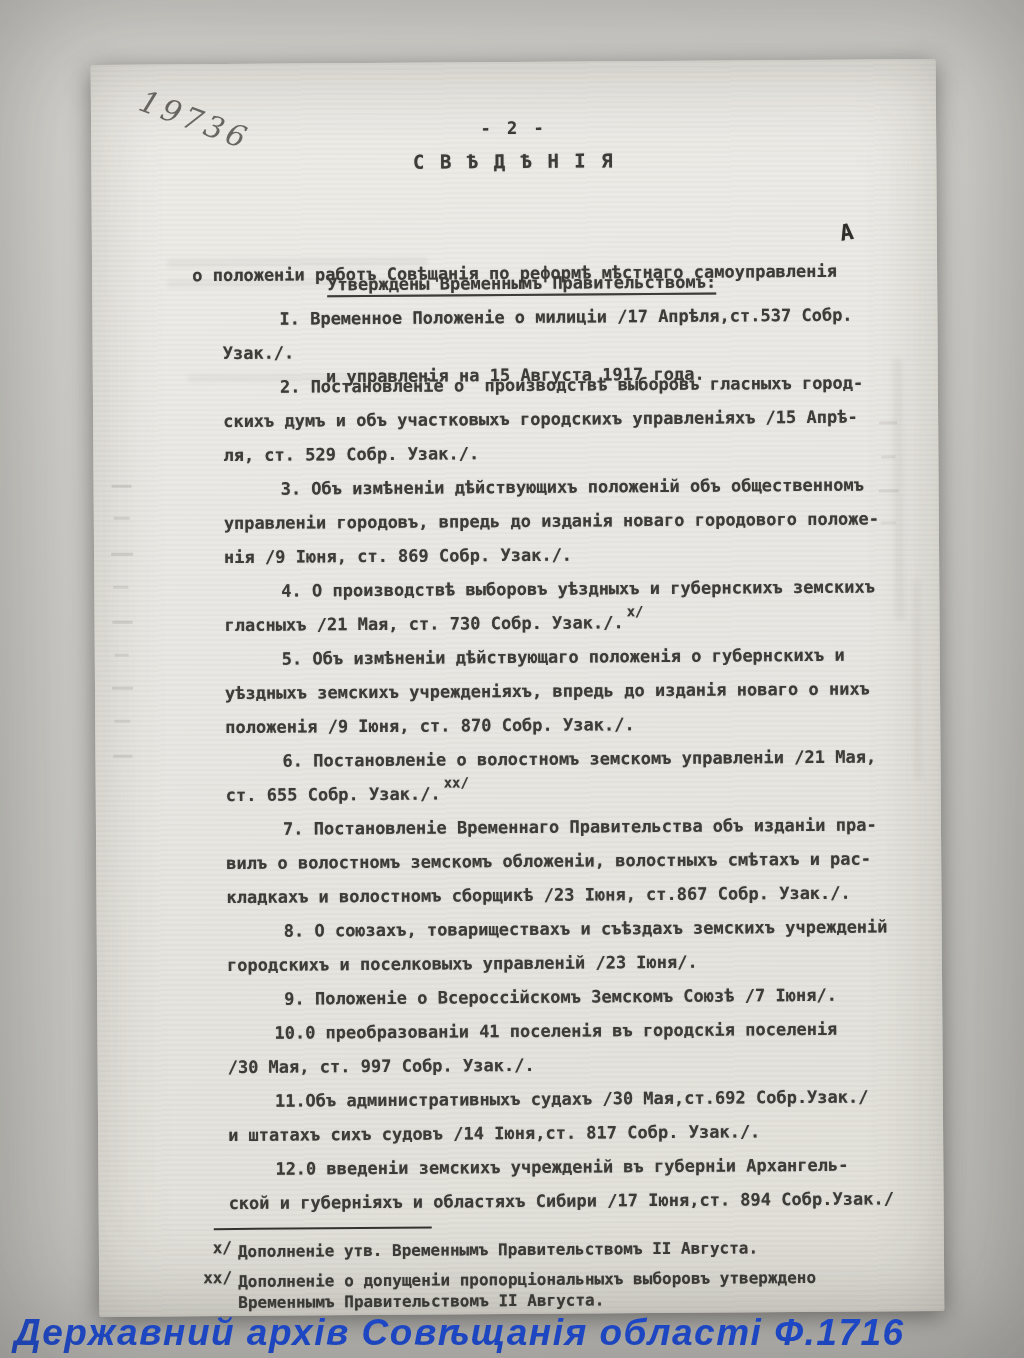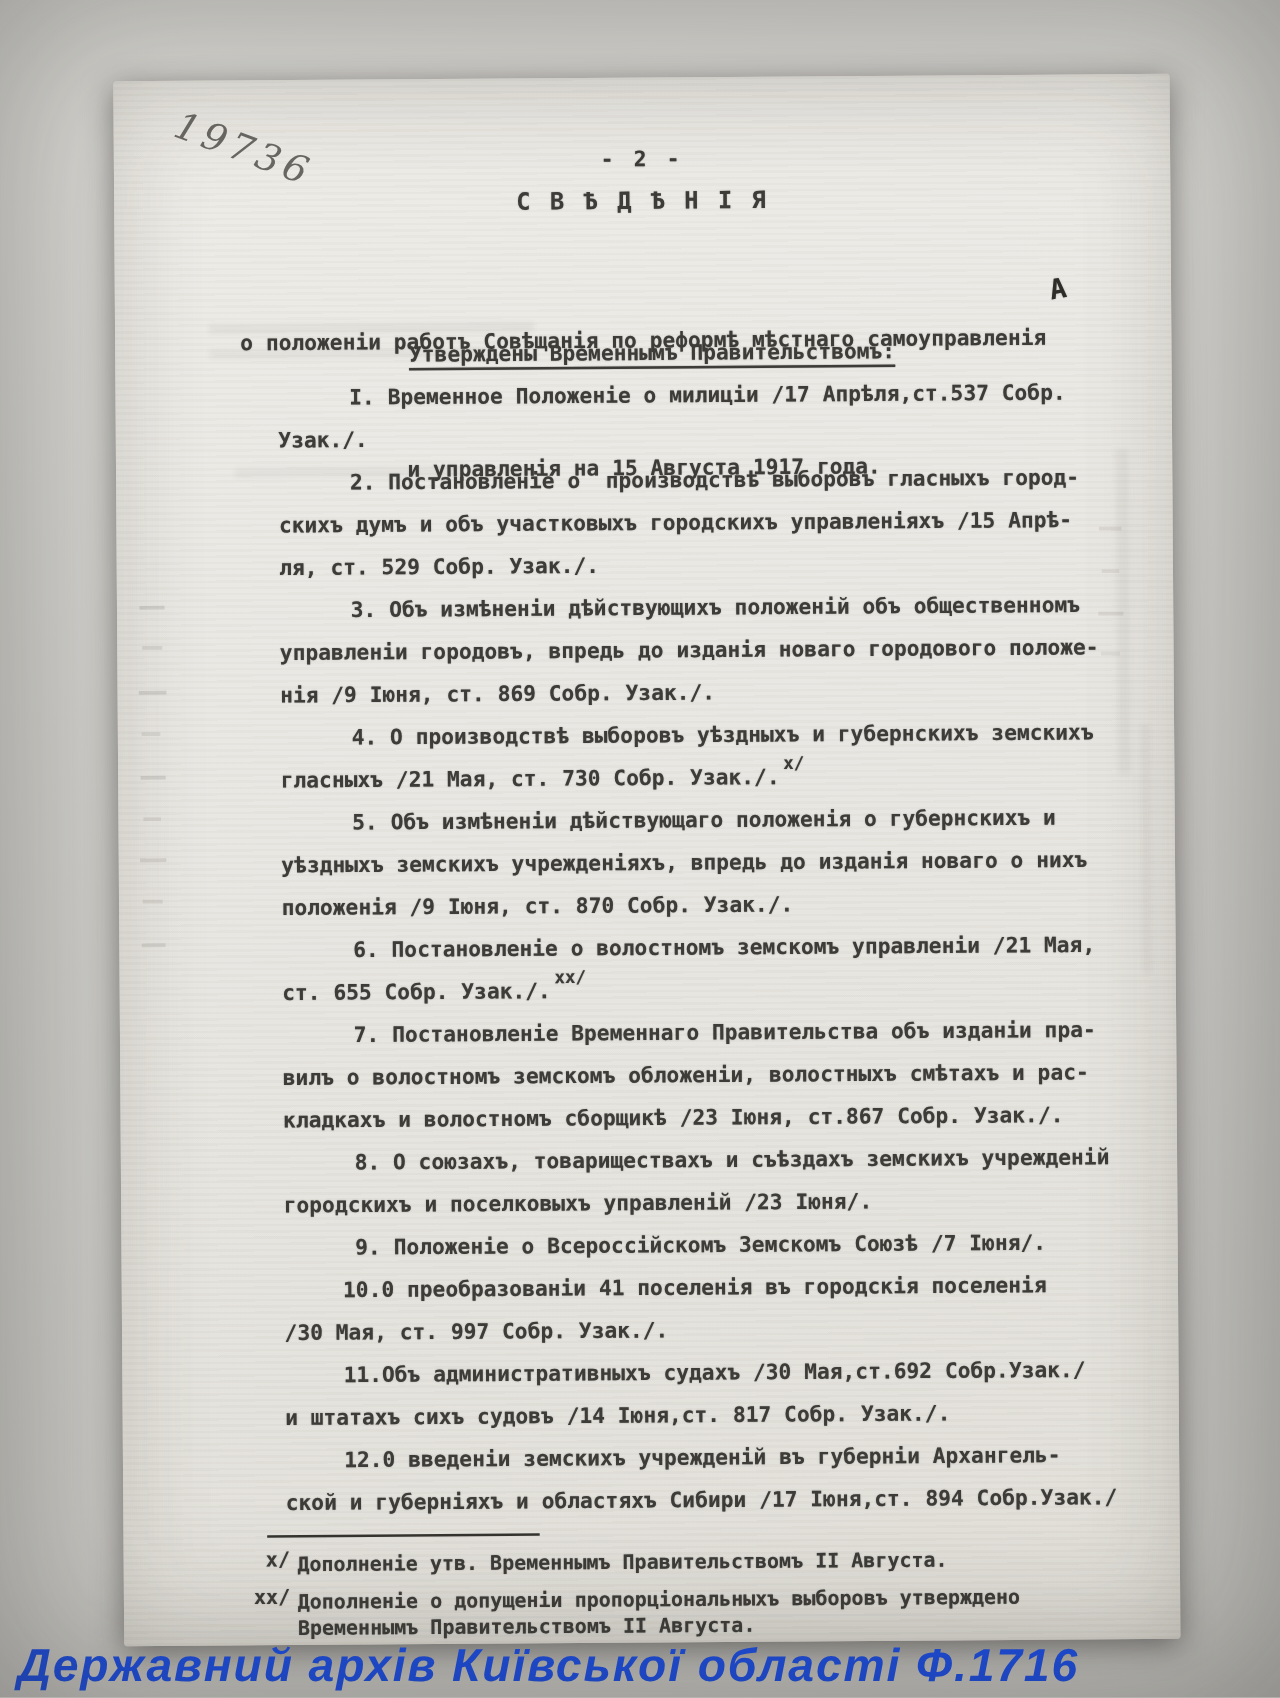--- a/index.html
+++ b/index.html
@@ -198,14 +198,14 @@
         <div class="artifact" style="left: 785px; top: 430px; width: 20px; height: 3px; opacity: 0.1;"></div>
         <div class="artifact" style="left: 787px; top: 462px; width: 15px; height: 3px; opacity: 0.08;"></div>
         <div class="artifact" style="left: 75px; top: 195px; width: 260px; height: 8px; opacity: 0.06; filter: blur(2px);"></div>
         <div class="artifact" style="left: 75px; top: 215px; width: 220px; height: 8px; opacity: 0.05; filter: blur(2px);"></div>
         <div class="artifact" style="left: 95px; top: 310px; width: 180px; height: 8px; opacity: 0.05; filter: blur(2px);"></div>
         <div class="artifact" style="left: 800px; top: 300px; width: 10px; height: 260px; opacity: 0.05; filter: blur(2px);"></div>
         <div class="artifact" style="left: 818px; top: 520px; width: 8px; height: 200px; opacity: 0.04; filter: blur(2px);"></div>
       </div>
   </div>
 
-  <div class="caption" style="color: rgb(28, 76, 219);">Державний архів Київської області Ф.1716</div>
+  <div class="caption" style="color: rgb(28, 76, 219);">Державний архів Совѣщанія області Ф.1716</div>
 </div>
 
 </body></html>

